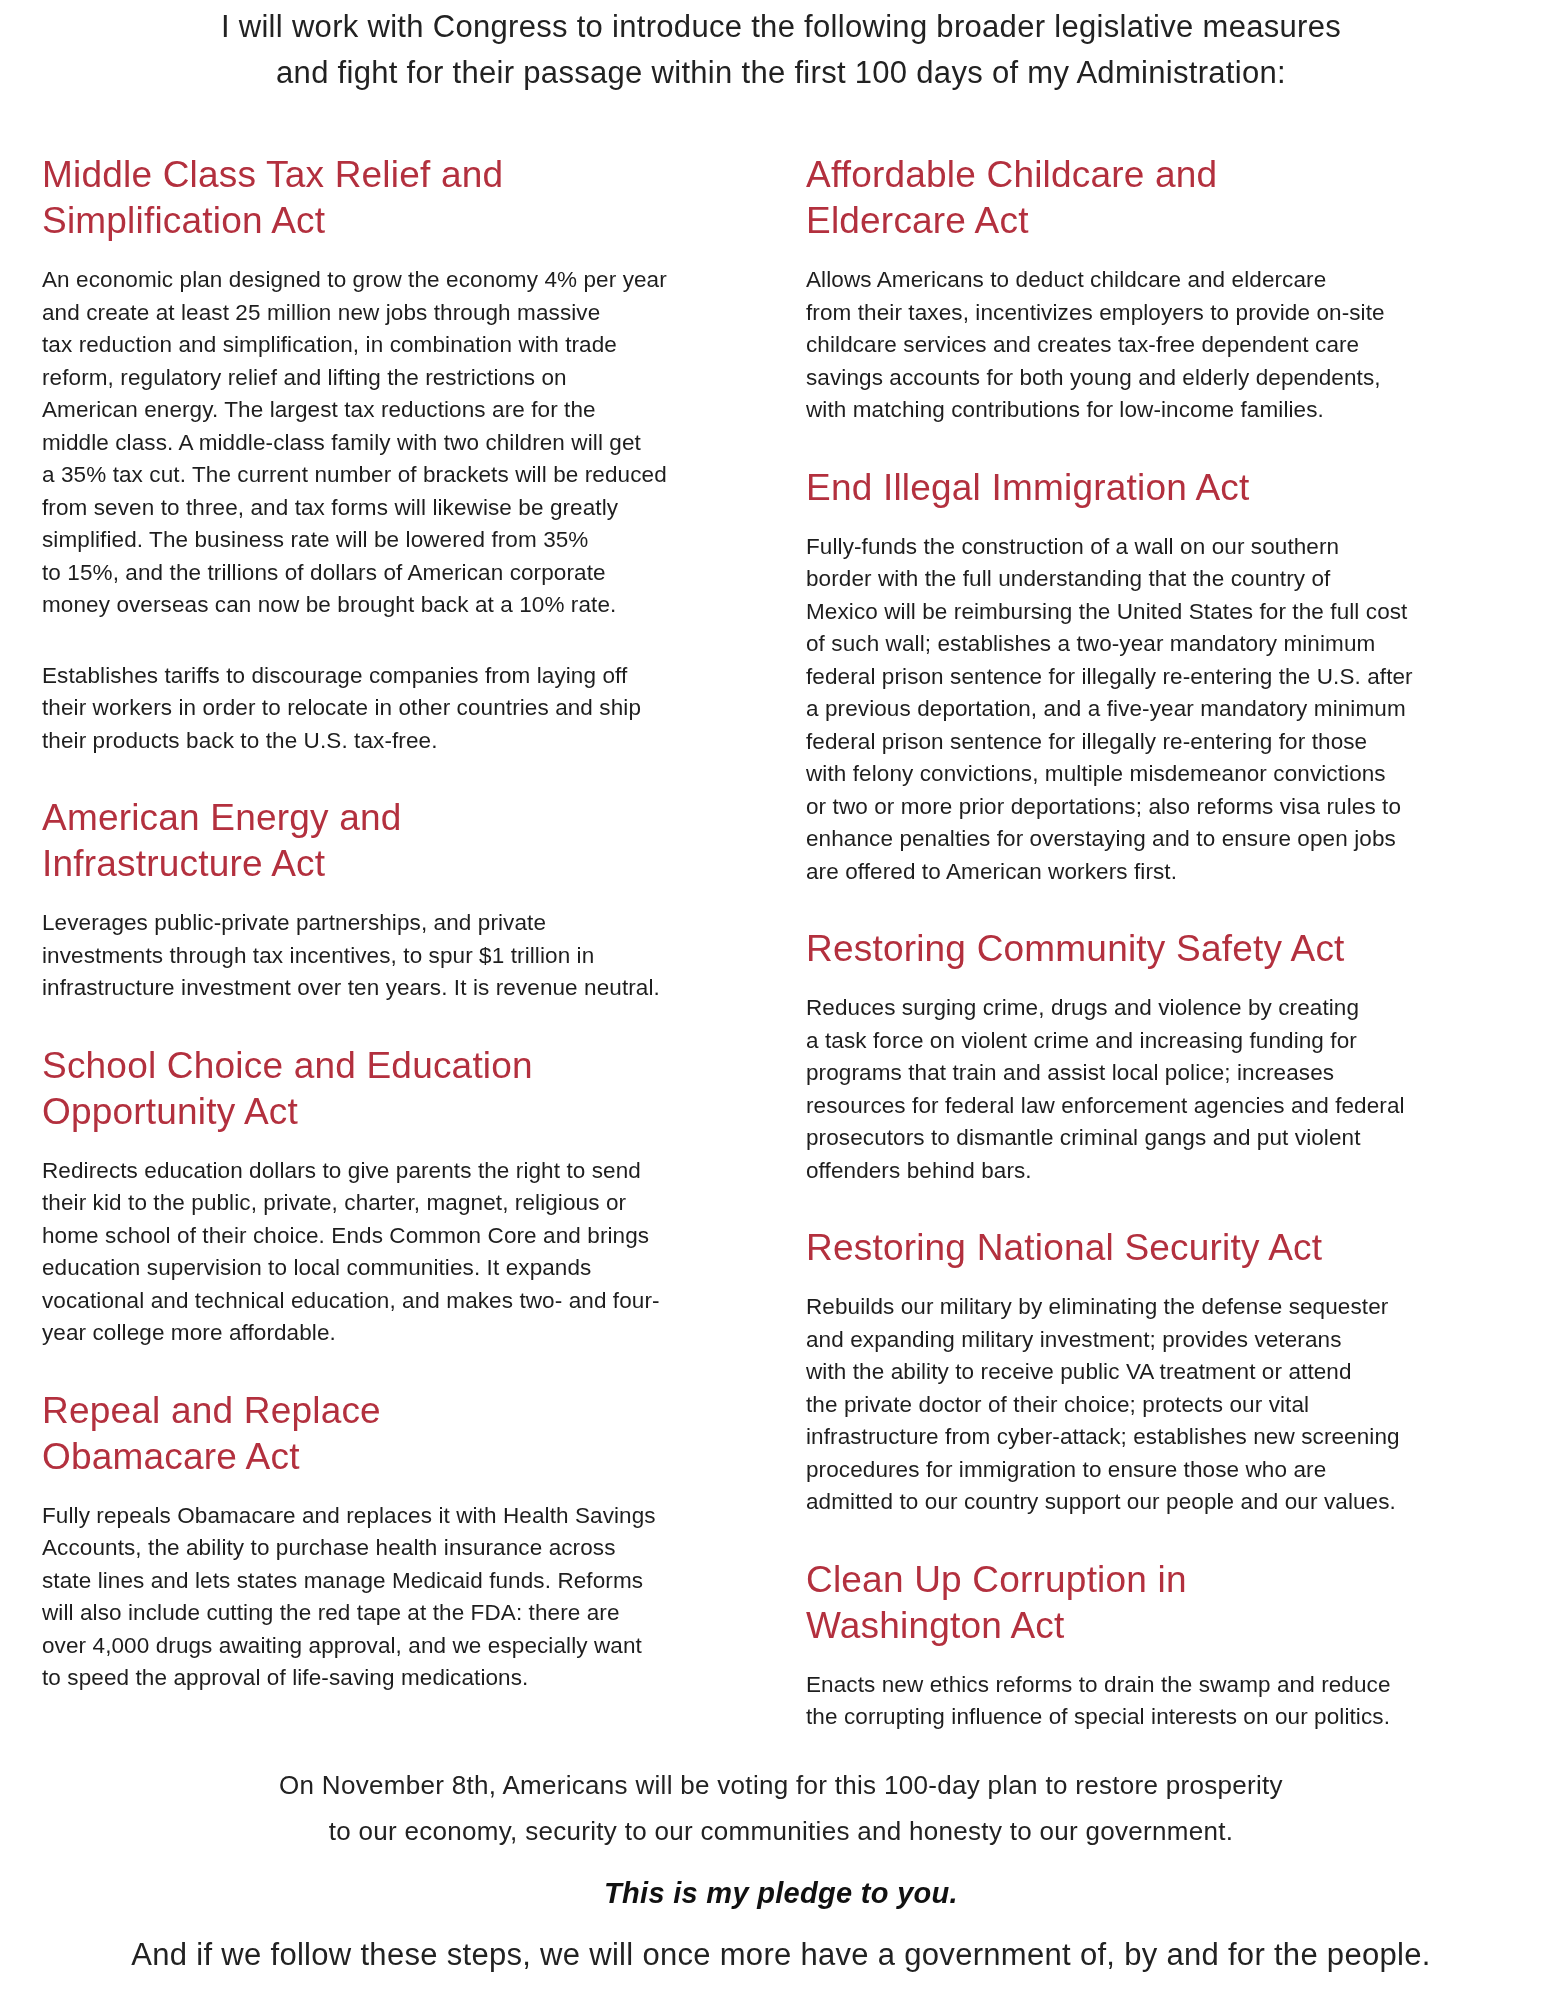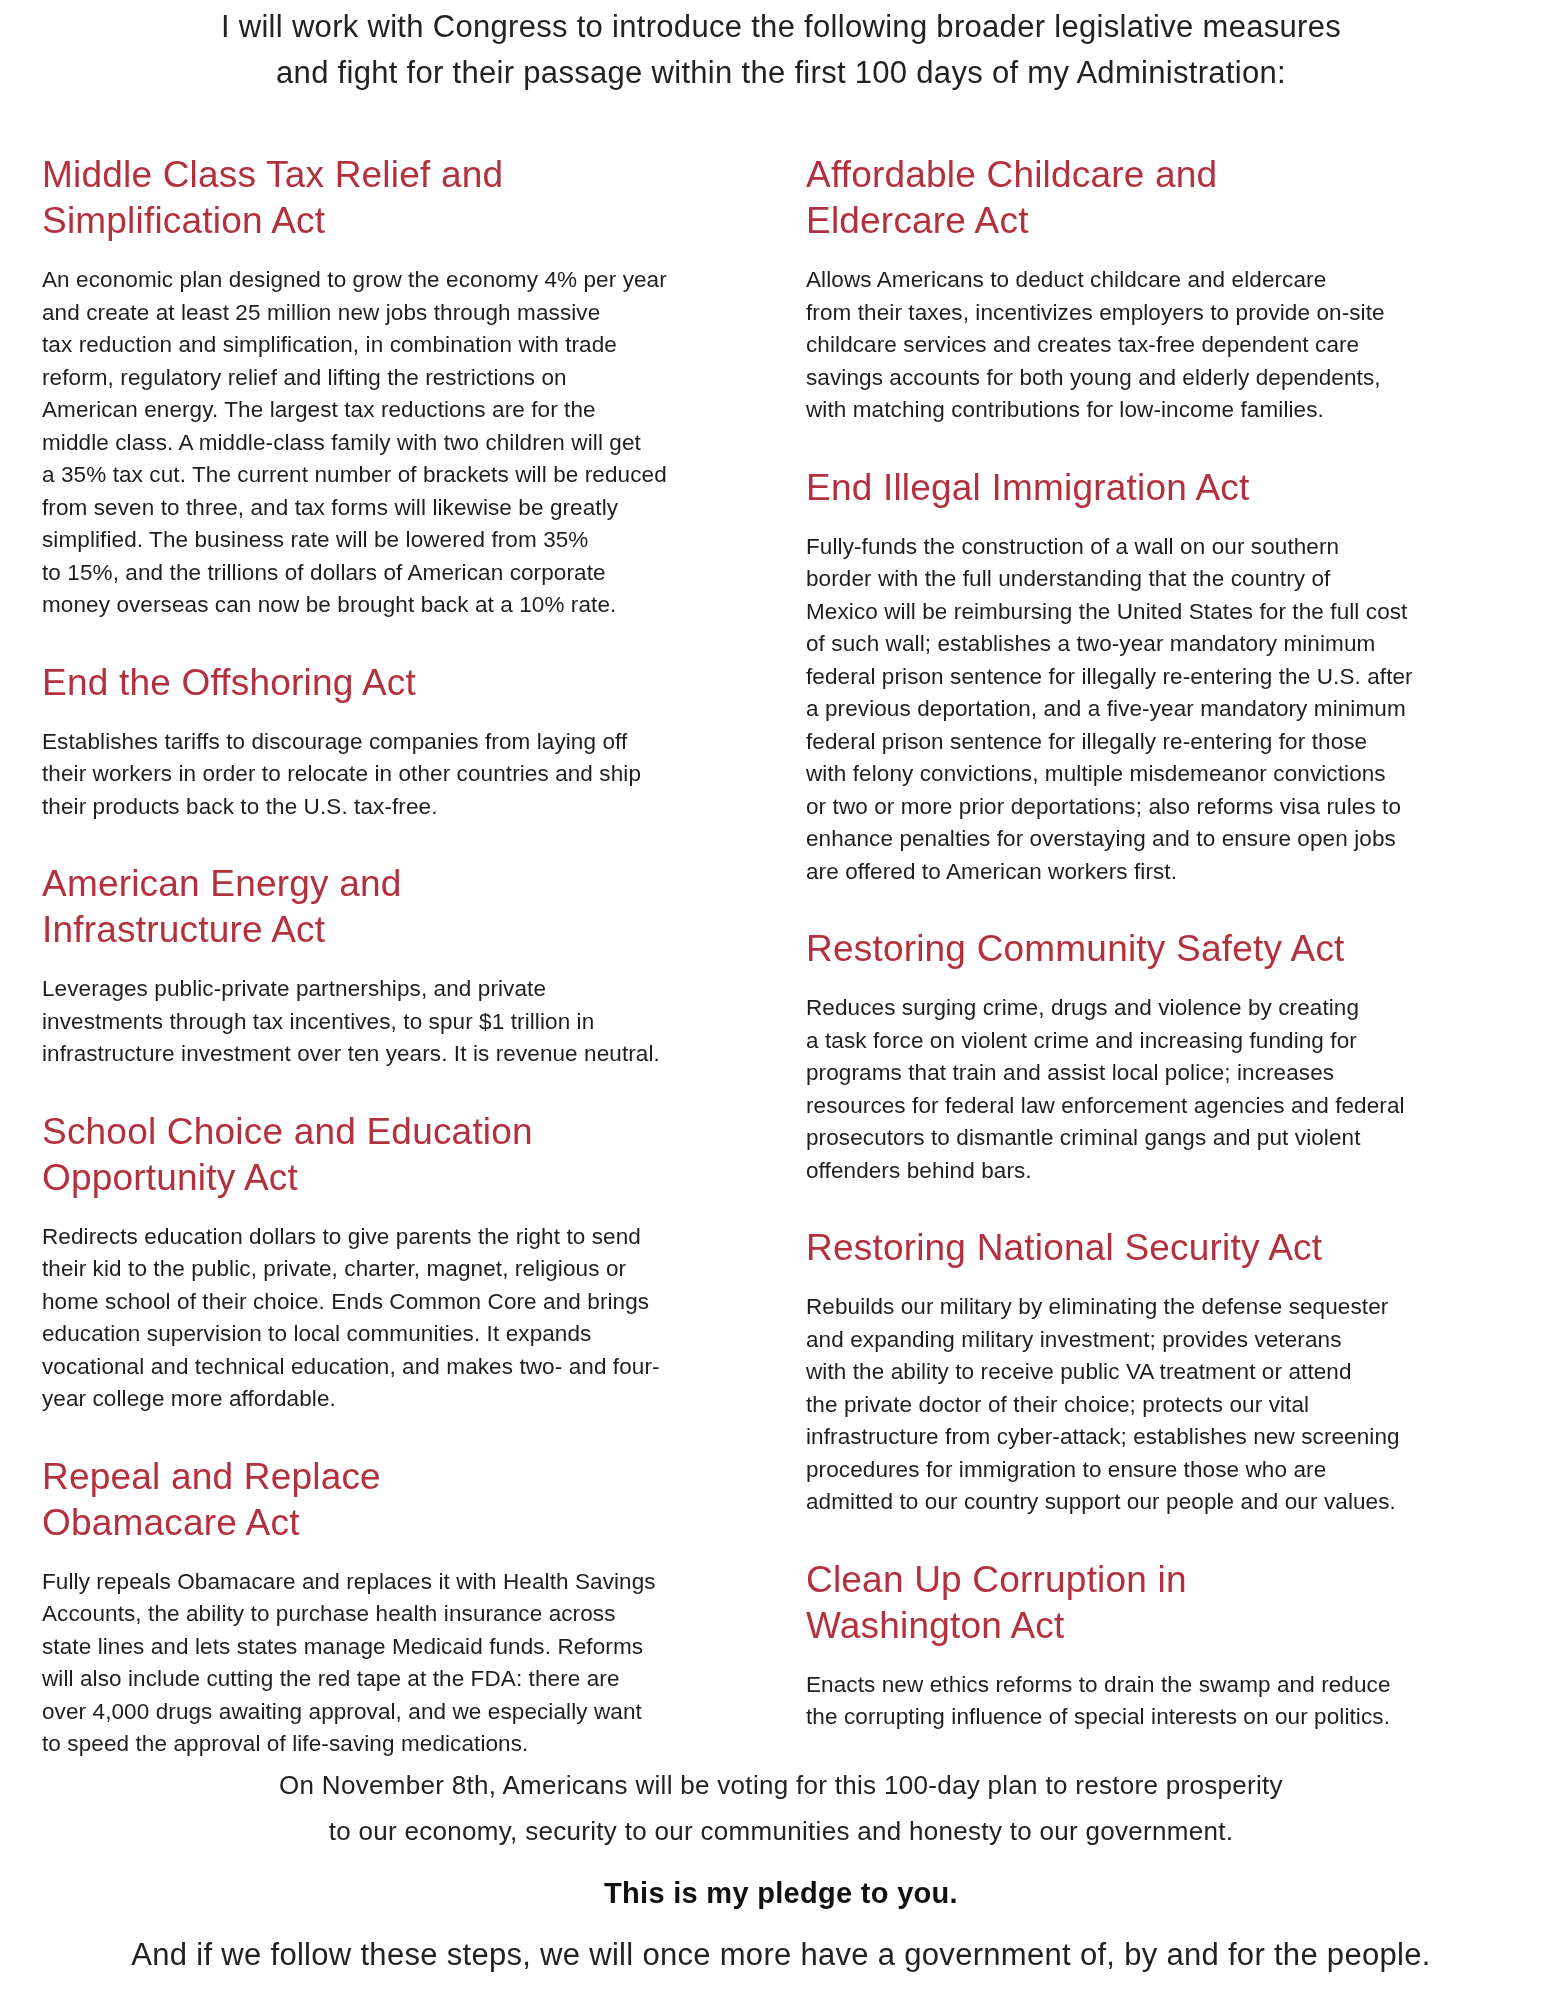--- a/index.html
+++ b/index.html
@@ -23,21 +23,21 @@
     .act p {
       margin: 20px 0 0 0; font-size: 22.5px; line-height: 32.5px; color: #1e1e1e;
       letter-spacing: 0.1px;
     }
     .line { display: block; white-space: nowrap; }
     .outro {
       position: absolute; left: 0; width: 1562px; text-align: center;
       color: #222; letter-spacing: 0.3px;
     }
     .outro-1 { top: 1762px; font-size: 26px; line-height: 46px; }
-    .outro-2 { top: 1873px; font-size: 29px; line-height: 40px; font-weight: bold; color: #111; }
+    .outro-2 { top: 1873px; font-size: 29px; line-height: 40px; font-weight: bold; color: #111; font-style: italic; }
     .outro-3 { top: 1932px; font-size: 31px; line-height: 46px; }
   </style>
 </head>
 <body>
 
 <div class="intro">
   <span class="line">I will work with Congress to introduce the following broader legislative measures</span>
   <span class="line">and fight for their passage within the first 100 days of my Administration:</span>
 </div>
 
@@ -56,23 +56,20 @@
       <span class="line">middle class. A middle-class family with two children will get</span>
       <span class="line">a 35% tax cut. The current number of brackets will be reduced</span>
       <span class="line">from seven to three, and tax forms will likewise be greatly</span>
       <span class="line">simplified. The business rate will be lowered from 35%</span>
       <span class="line">to 15%, and the trillions of dollars of American corporate</span>
       <span class="line">money overseas can now be brought back at a 10% rate.</span>
     </p>
   </section>
 
   <section class="act" style="margin-top:38px">
-    <h2>
-      <span class="line">End the Offshoring Act</span>
-    </h2>
     <p>
       <span class="line">Establishes tariffs to discourage companies from laying off</span>
       <span class="line">their workers in order to relocate in other countries and ship</span>
       <span class="line">their products back to the U.S. tax-free.</span>
     </p>
   </section>
 
   <section class="act" style="margin-top:38px">
     <h2>
       <span class="line">American Energy and</span>

